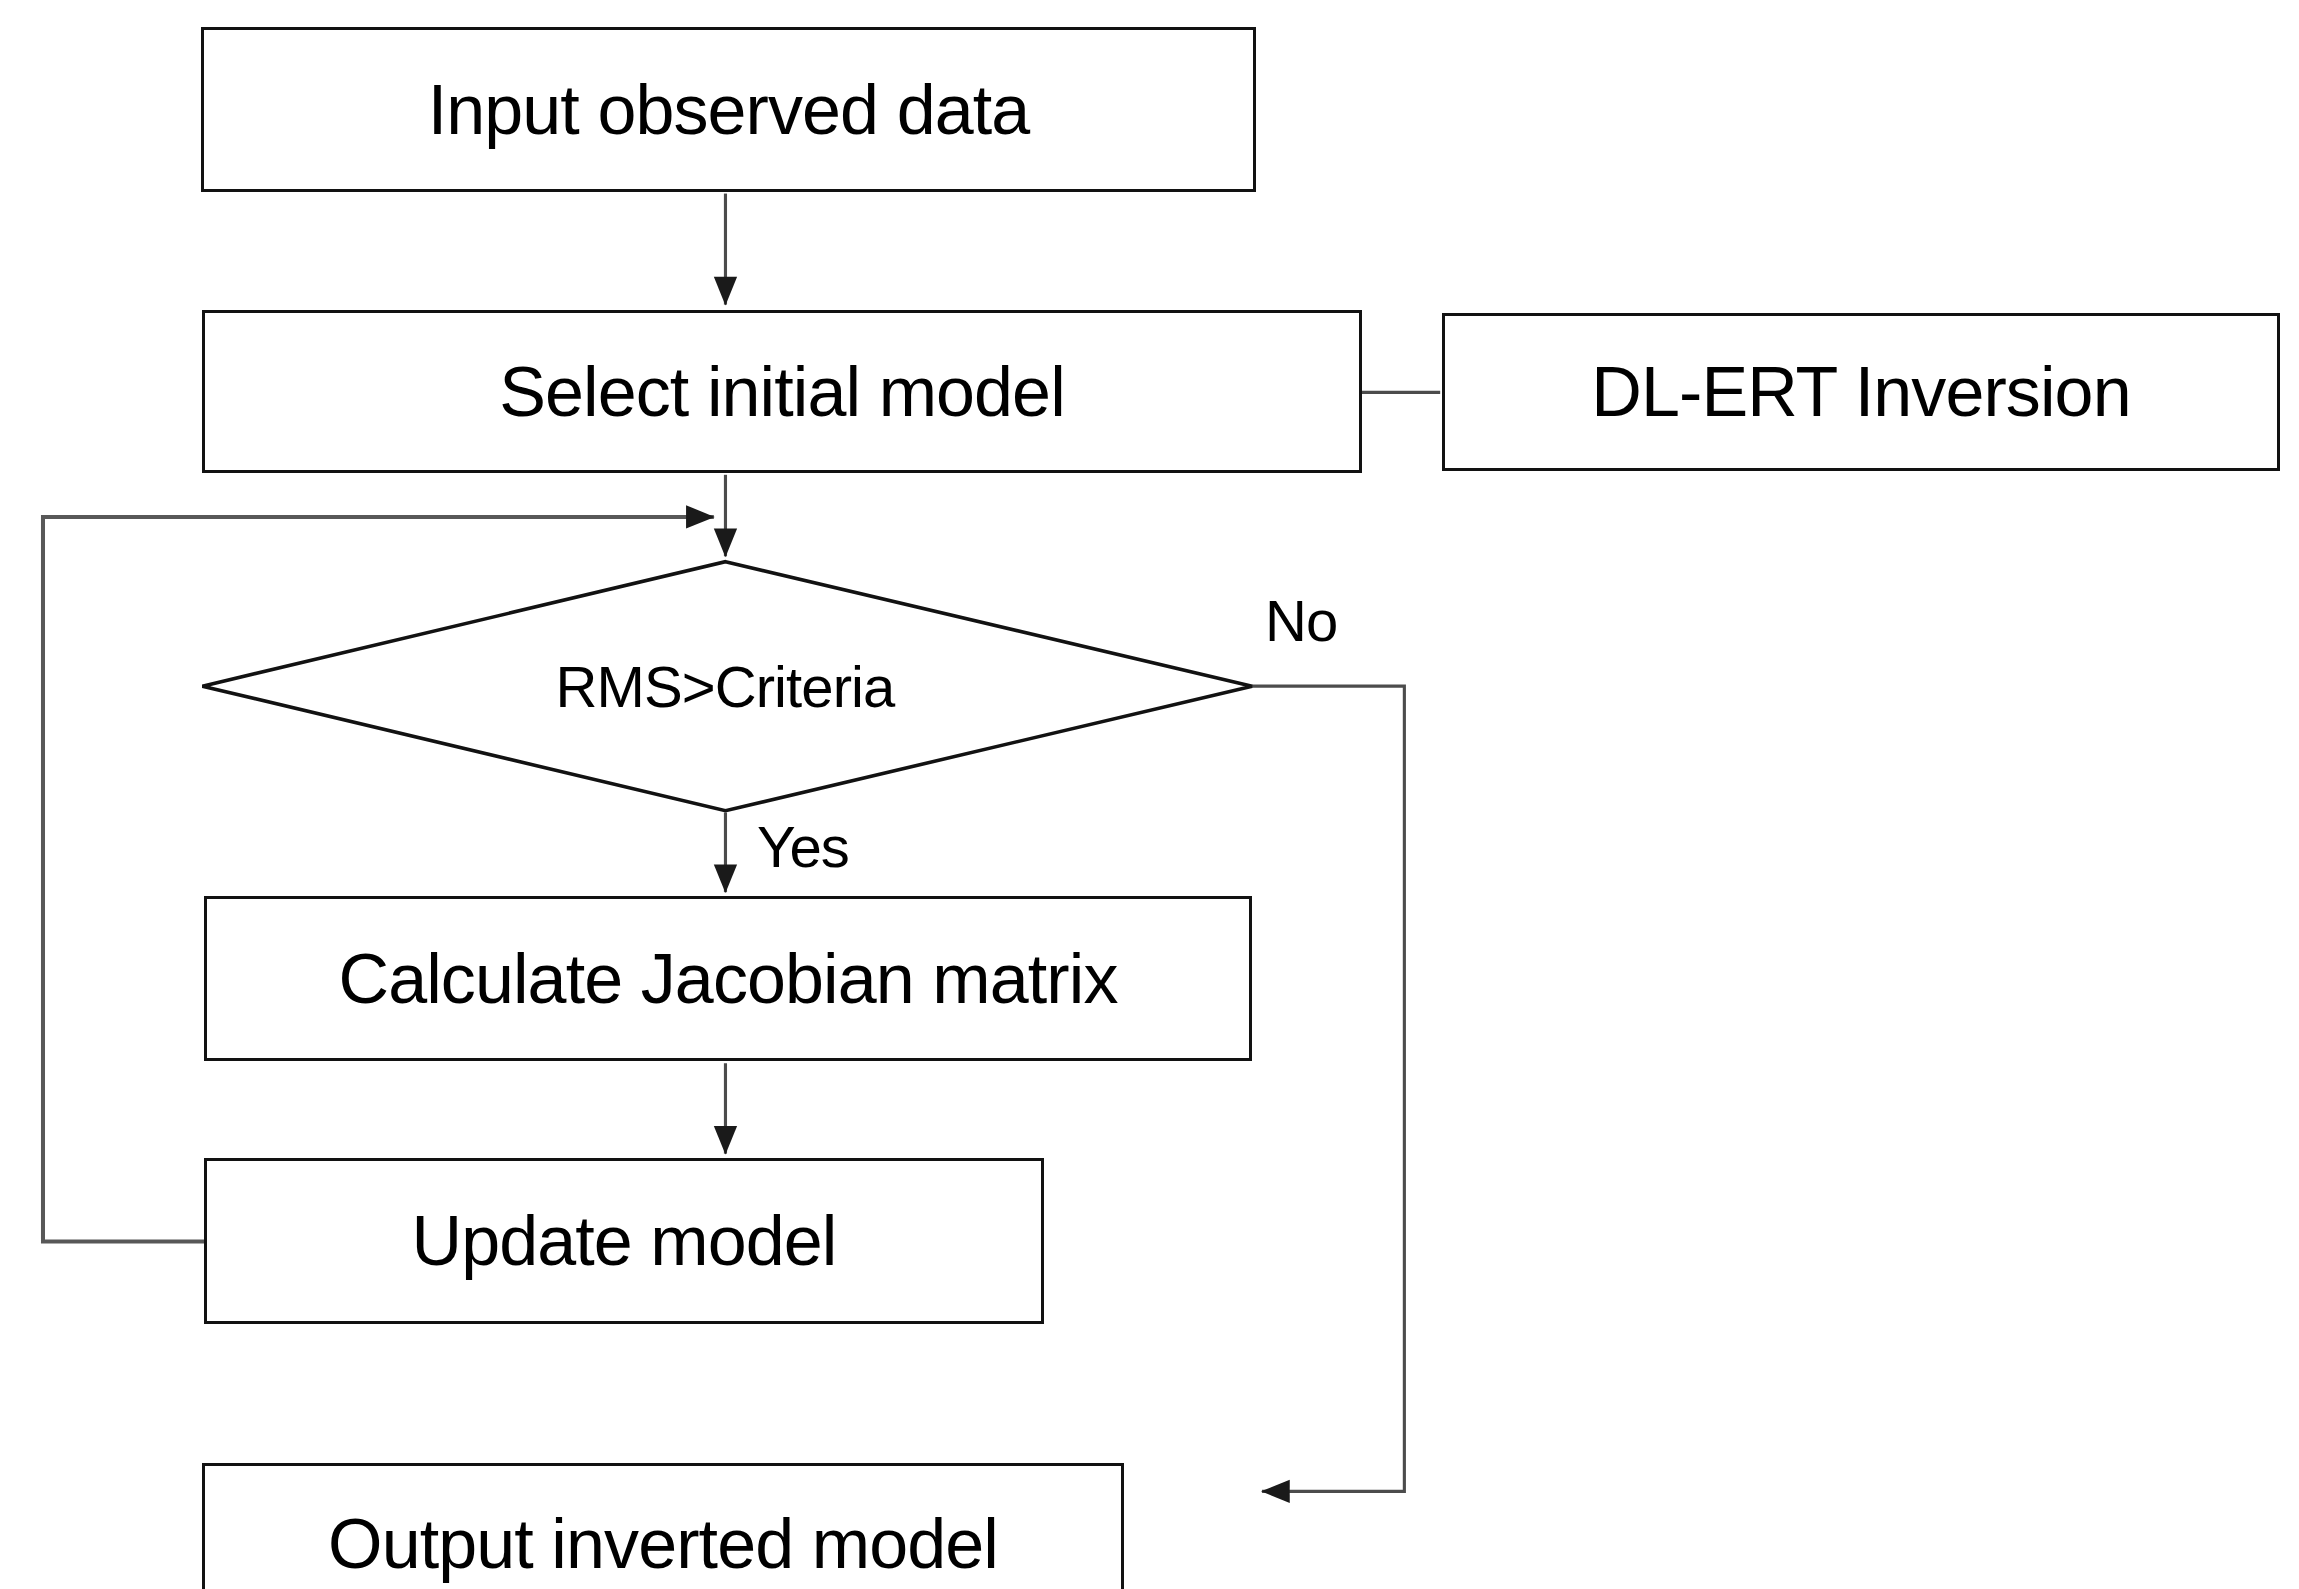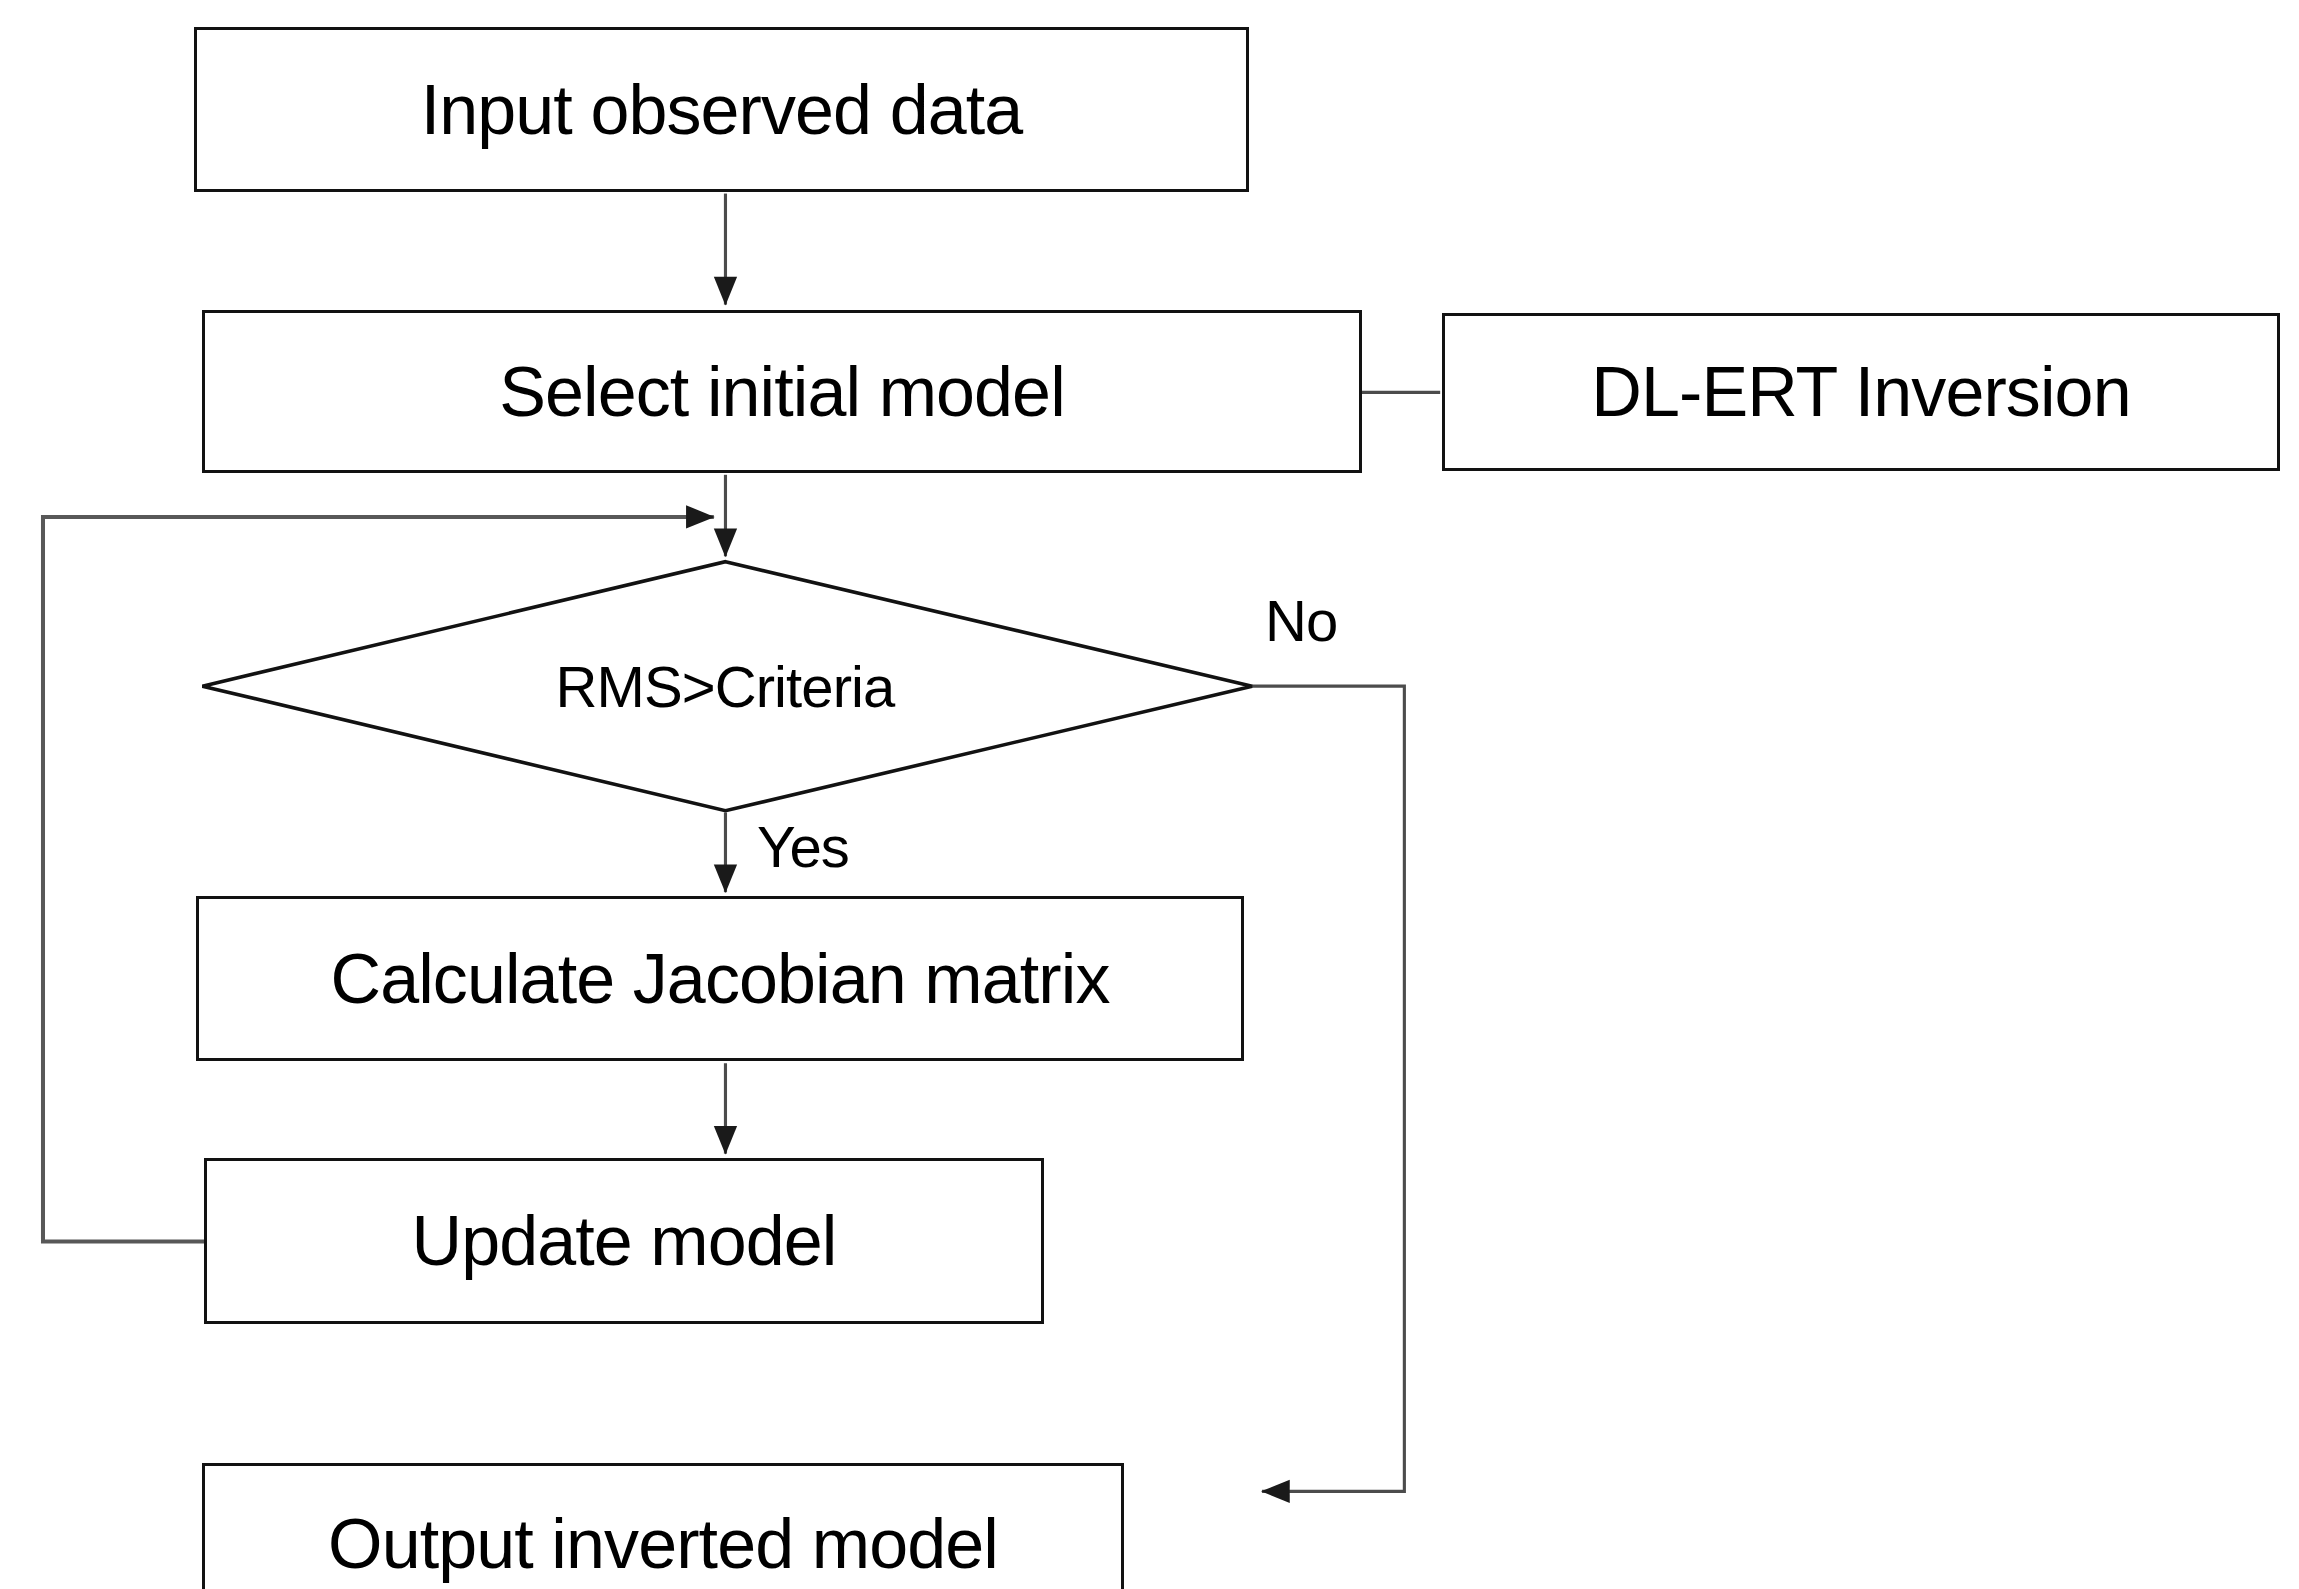--- a/index.html
+++ b/index.html
@@ -76,29 +76,29 @@
 
     <path d="M810,907 L810,996" fill="none" stroke="#4c4c4c" stroke-width="3.5" marker-end="url(#arrow)"></path>
 
     <path d="M810,1187 L810,1288" fill="none" stroke="#4c4c4c" stroke-width="3.5" marker-end="url(#arrow)"></path>
 
     <path d="M1398,766 L1568,766 L1568,1665 L1409,1665" fill="none" stroke="#4c4c4c" stroke-width="3.5" marker-end="url(#arrow)"></path>
 
     <polygon points="810,627 1398,766 810,905 226,766" fill="#ffffff" stroke="#121212" stroke-width="4"></polygon>
   </svg>
 
-  <div class="node" style="left:194px; top:27px; width:1055px; height:165px;">Input observed data</div>
+  <div class="node" style="left:201px; top:27px; width:1055px; height:165px;">Input observed data</div>
 
   <div class="node" style="left:202px; top:310px; width:1160px; height:163px;">Select initial model</div>
 
   <div class="node" style="left:1442px; top:313px; width:838px; height:158px;">DL-ERT Inversion</div>
 
   <div class="decision-label" style="left:367px; top:641px; width:716px; height:90px;">RMS&gt;Criteria</div>
 
-  <div class="node" style="left:196px; top:896px; width:1048px; height:165px;">Calculate Jacobian matrix</div>
+  <div class="node" style="left:204px; top:896px; width:1048px; height:165px;">Calculate Jacobian matrix</div>
 
   <div class="node" style="left:204px; top:1158px; width:840px; height:166px;">Update model</div>
 
   <div class="node" style="left:202px; top:1463px; width:922px; height:162px;">Output inverted model</div>
 
   <div class="branch-label" style="left:757px; top:813px;">Yes</div>
 
   <div class="branch-label" style="left:1265px; top:587px;">No</div>
 
 </div>

